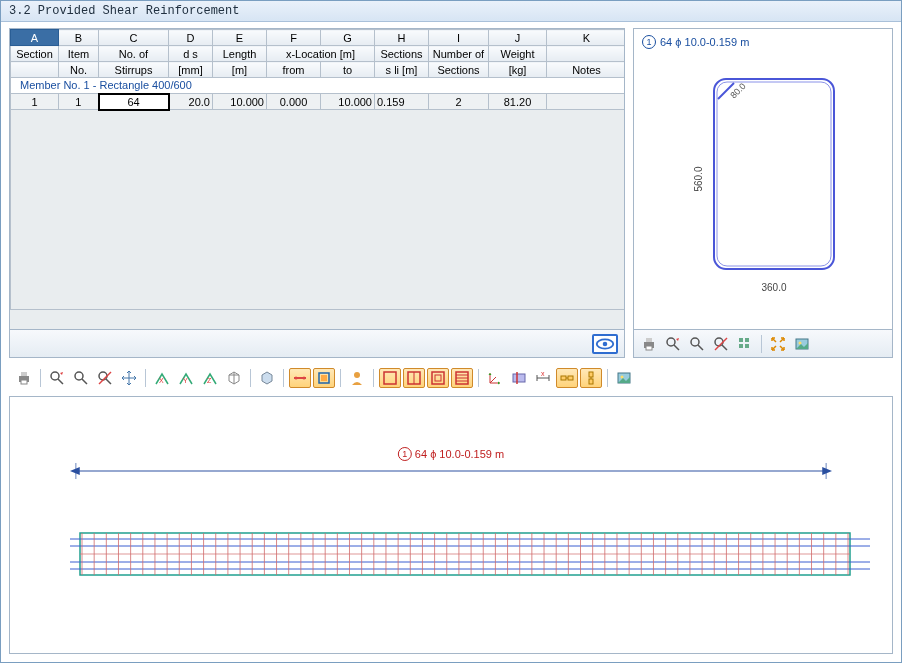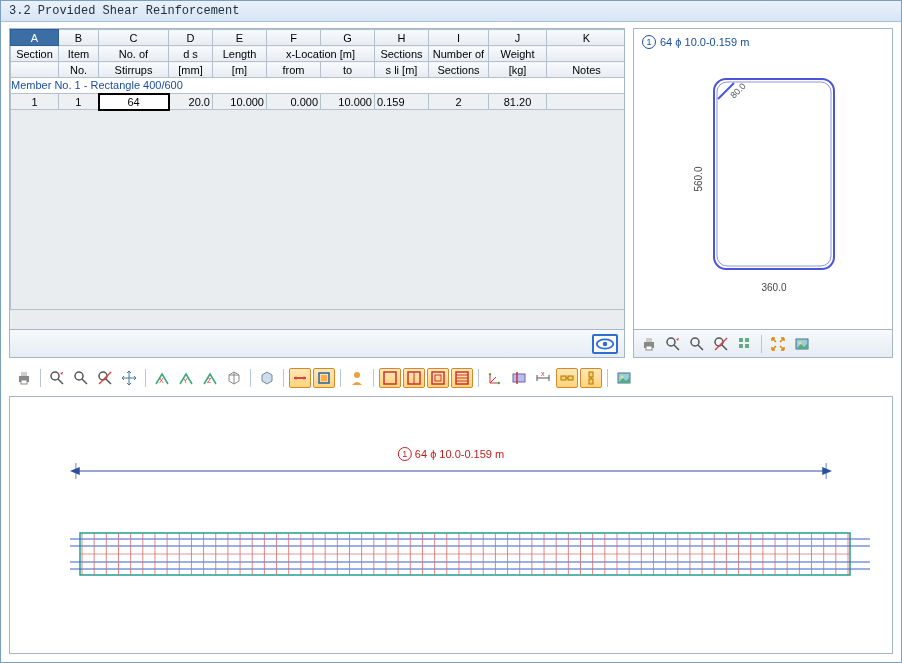--- a/index.html
+++ b/index.html
@@ -61,21 +61,21 @@
     background: linear-gradient(#f9fbfd,#e6ecf2);
     font-weight: normal;
   }
   table.sheet thead tr.letters th.sel {
     background: #3a6ea5; color:#fff; border-color:#2a5e95;
   }
   tr.member-row td {
     background: #fff;
     color: #1a4fa0;
     text-align: left;
-    padding-left: 0;
+    padding-left: 9px;
     font-weight: normal;
   }
   tr.data-row td { background: #eef1f3; }
   tr.data-row td.cell-sel {
     background: #fff;
     border: 2px solid #000;
   }
   .table-foot {
     height: 28px;
     background: linear-gradient(#f7f9fc,#e5ecf3);
@@ -238,21 +238,21 @@
           <tbody>
             <tr class="member-row">
               <td colspan="11">Member No. 1  -  Rectangle 400/600</td>
             </tr>
             <tr class="data-row">
               <td>1</td>
               <td>1</td>
               <td class="cell-sel">64</td>
               <td style="text-align:right">20.0</td>
               <td style="text-align:right">10.000</td>
-              <td style="text-align:right">0.000</td>
+              <td style="text-align:center">0.000</td>
               <td style="text-align:right">10.000</td>
               <td style="text-align:left">0.159</td>
               <td>2</td>
               <td style="text-align:center">81.20</td>
               <td></td>
             </tr>
 
             <tr class="data-row">
                 <td colspan="11" style="height:200px;background:#e9edef;"></td>
               </tr>

